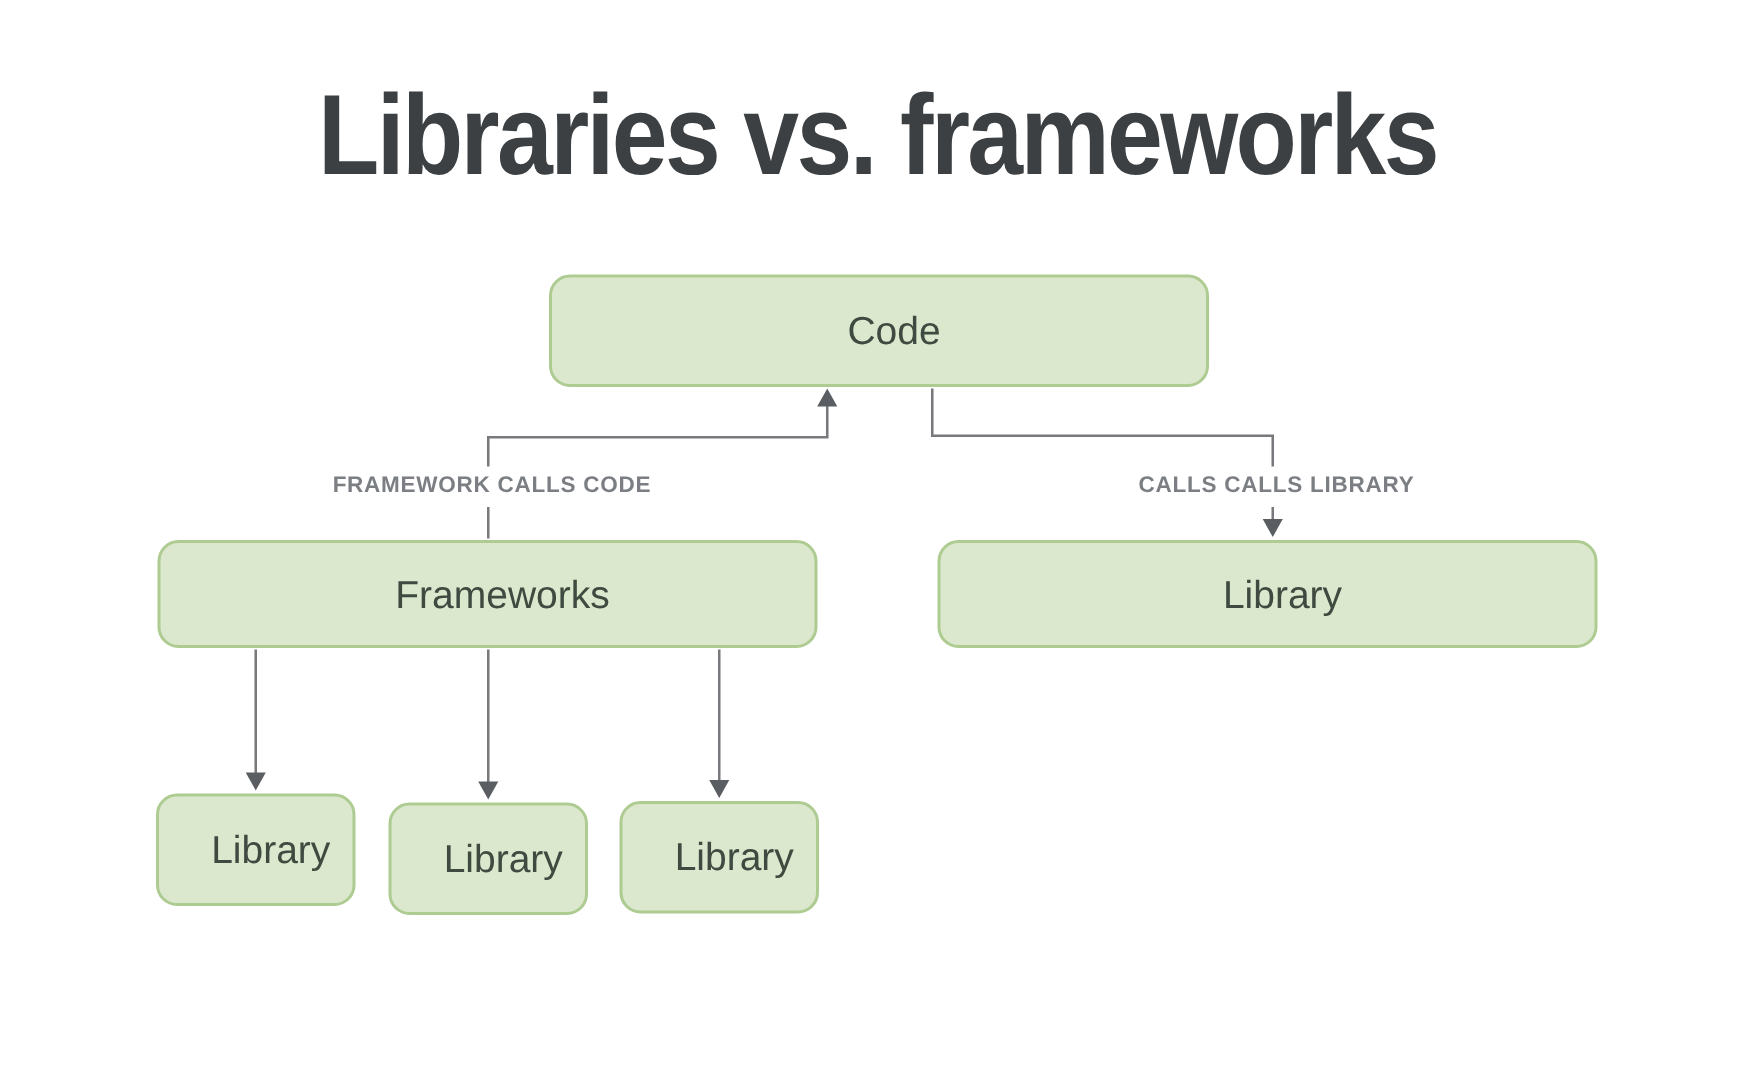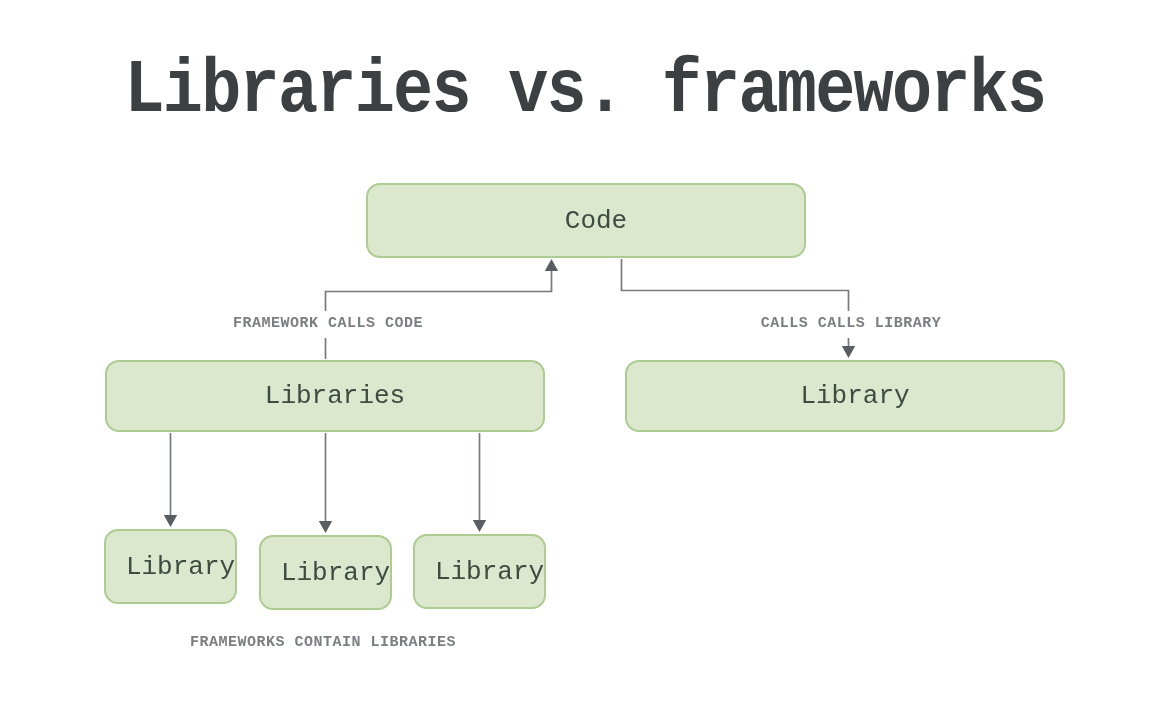--- a/index.html
+++ b/index.html
@@ -12,21 +12,21 @@
     --line: #77797d;
     --arrowhead: #5a5e62;
   }
   * { margin: 0; padding: 0; box-sizing: border-box; }
   html, body { background: #fff; }
   .canvas {
     position: relative;
     width: 1170px;
     height: 728px;
     background: var(--background);
-    font-family: Liberation Mono, monospace;
+    font-family: Liberation Sans, sans-serif;
     overflow: hidden;
   }
   .title {
     position: absolute;
     top: 51px;
     left: 0;
     width: 100%;
     text-align: center;
     font-size: 76px;
     line-height: 80px;
@@ -120,21 +120,21 @@
       <path class="connector" d="M479.5 433 V521"></path>
       <polygon class="arrowhead" points="479.5,532 472.8,520 486.2,520"></polygon>
     </g>
   </svg>
 
   <div class="node node-code">
     <span>Code</span>
   </div>
 
   <div class="node node-frameworks">
-    <span>Libraries</span>
+    <span>Frameworks</span>
   </div>
 
   <div class="node node-library-main">
     <span>Library</span>
   </div>
 
   <div class="node node-library-1">
     <span>Library</span>
   </div>
 
@@ -143,15 +143,14 @@
   </div>
 
   <div class="node node-library-3">
     <span>Library</span>
   </div>
 
   <div class="caption caption-left">FRAMEWORK CALLS CODE</div>
 
   <div class="caption caption-right">CALLS CALLS LIBRARY</div>
 
-  <div class="caption caption-bottom">FRAMEWORKS CONTAIN LIBRARIES</div>
 
 </div>
 
 </body></html>

